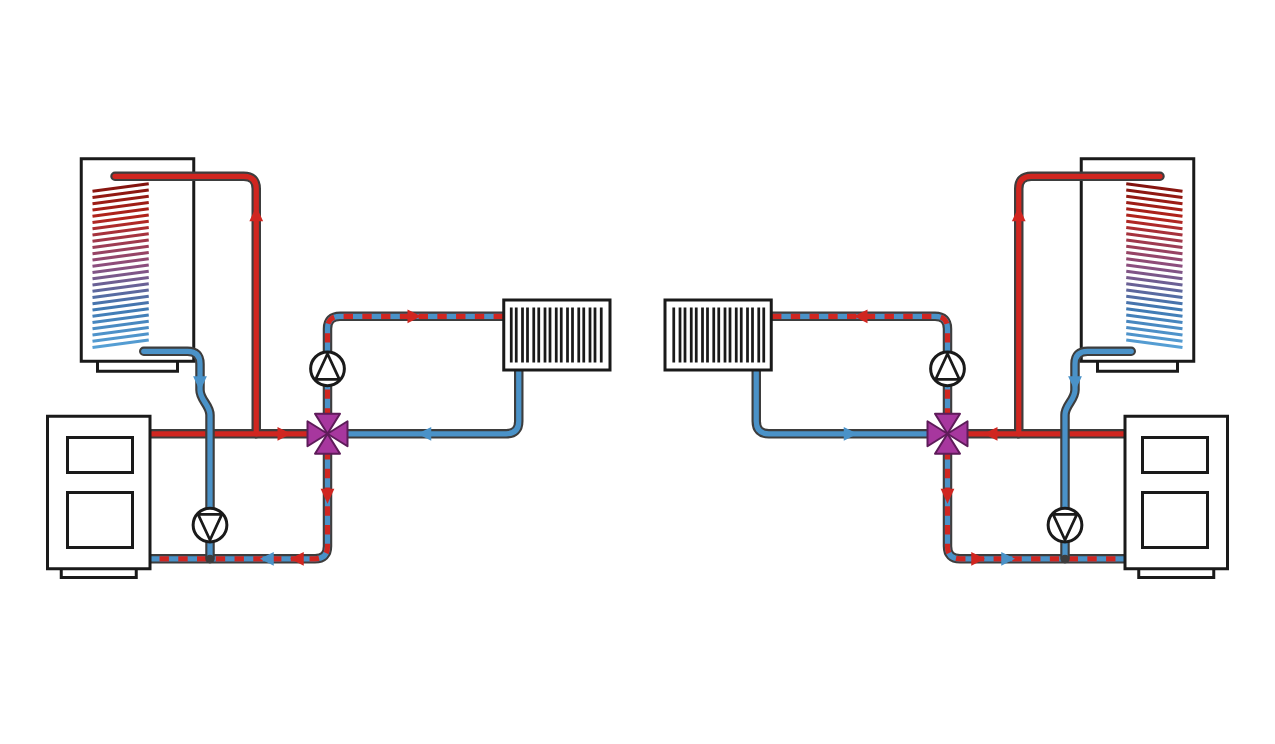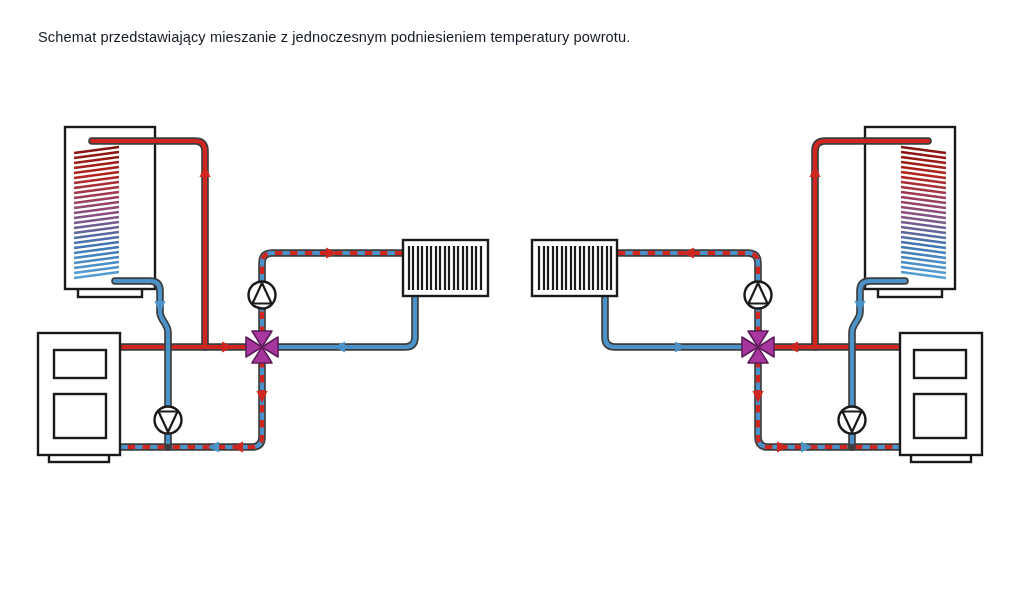--- a/index.html
+++ b/index.html
@@ -27,21 +27,20 @@
              stroke-width:1.6;stroke-linejoin:round;}
   .arr-red{fill:var(--supply-red,#d02620);}
   .arr-blue{fill:var(--return-blue,#4a92c8);}
   .junction{fill:var(--pipe-outline,#3d3d3d);}
 </style>
 </head>
 <body>
 
 <div class="stage">
 
-  <div class="caption">Schemat przedstawiający mieszanie z jednoczesnym podniesieniem temperatury powrotu.</div>
 
   <svg width="1020" height="595" viewBox="0 0 1020 595">
     <defs>
       <linearGradient id="coilGrad" gradientUnits="userSpaceOnUse" x1="0" y1="145" x2="0" y2="280">
         <stop offset="0" style="stop-color:var(--coil-top,#7d120d)"></stop>
         <stop offset="0.22" stop-color="#b3241c"></stop>
         <stop offset="0.5" style="stop-color:var(--coil-mid,#8c4e7e)"></stop>
         <stop offset="0.75" stop-color="#3f78b2"></stop>
         <stop offset="1" style="stop-color:var(--coil-bottom,#58a3d8)"></stop>
       </linearGradient>

